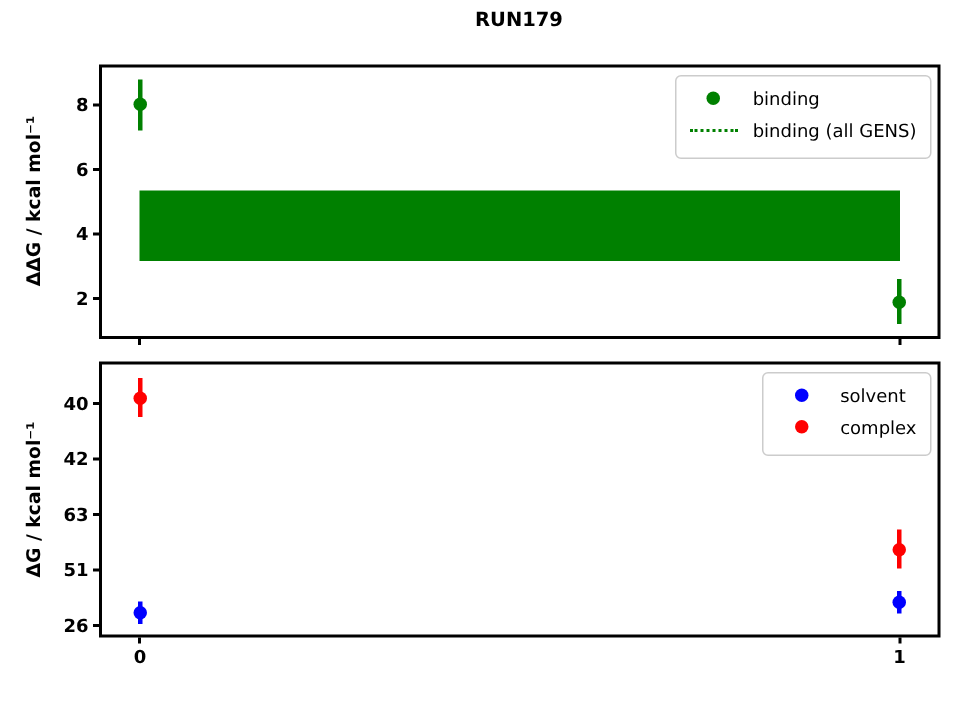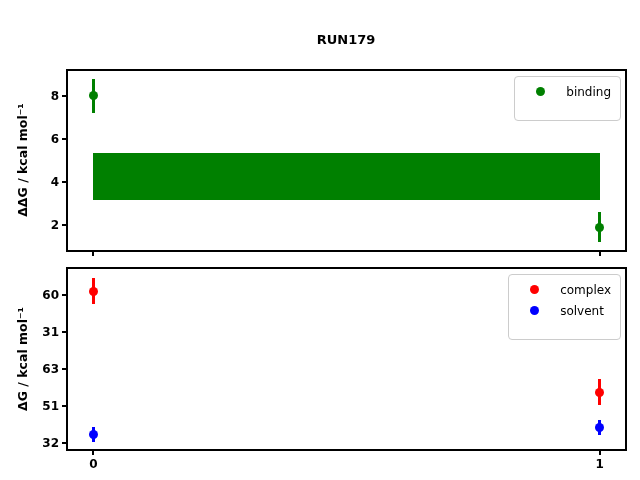--- a/index.html
+++ b/index.html
@@ -1,18 +1,18 @@
 <!DOCTYPE html>
 <html><head>
 <meta charset="utf-8">
 <style>
   html,body{margin:0;padding:0;background:#fff;}
   #figure{
     position:relative;width:640px;height:448px;background:#ffffff;
-    font-family:"DejaVu Sans", sans-serif;color:#000;overflow:hidden;margin-top:26px;
+    font-family:"DejaVu Sans", sans-serif;color:#000;overflow:hidden;
   }
   .fig-title{
     position:absolute;left:346px;top:6px;transform:translateX(-50%);
     font-size:13px;font-weight:bold;white-space:nowrap;
   }
   .axes{position:absolute;border:2px solid #000;background:#fff;}
   #axes-binding{left:66px;top:43px;width:557px;height:179px;}
   #axes-dg{left:66px;top:241px;width:557px;height:180px;}
   .plot-area{position:absolute;left:0;top:0;width:557px;height:100%;}
   .ylabel{
@@ -35,21 +35,21 @@
     font-size:12px;font-weight:bold;line-height:1;
   }
   .xticklabel{
     position:absolute;transform:translateX(-50%);
     font-size:12px;font-weight:bold;line-height:1;
   }
   .legend{
     position:absolute;top:5px;right:4px;z-index:10;
     background:rgba(255,255,255,0.85);
     border:1px solid #cccccc;border-radius:4px;
-    padding:4px 9px 18px 6px;
+    padding:4px 9px 8px 6px;
   }
   .legend-row{display:flex;align-items:center;height:21px;}
   .legend-icon{width:38px;display:flex;justify-content:center;align-items:center;flex:0 0 38px;}
   .legend-dot{width:9px;height:9px;border-radius:50%;display:inline-block;}
   .legend-dotted{width:32px;height:0;border-bottom:2px dotted #008000;display:inline-block;}
   .legend-label{font-size:12px;white-space:nowrap;padding-left:7px;}
 </style>
 </head>
 <body>
 
@@ -77,61 +77,67 @@
         <div class="xtick" style="left: 24.3182px; top: 181px;"></div>
         <div class="xtick" style="left: 530.682px; top: 181px;"></div>
       </div>
     <div class="legend">
       <div class="legend-row">
         <span class="legend-icon">
             <span class="legend-dot" style="background-color: rgb(0, 128, 0);"></span>
           </span>
         <span class="legend-label">binding</span>
       </div>
+      <div class="legend-row">
+        <span class="legend-icon">
+            <span class="legend-dotted" style="border-bottom-color: rgb(0, 128, 0);"></span>
+          </span>
+        <span class="legend-label">binding (all GENS)</span>
+      </div>
     </div>
   </div>
 
   <div class="ylabel" id="ylabel-dg">ΔG / kcal mol⁻¹</div>
 
   <div class="axes" id="axes-dg">
     <div class="plot-area" id="plot-dg">
         <div class="errbar" style="left: 23.8182px; top: 158.193px; height: 14.7844px; background: rgb(0, 0, 255);"></div>
         <div class="dot-marker" style="left: 20.8182px; top: 161.085px; background: rgb(0, 0, 255);"></div>
         <div class="errbar" style="left: 530.182px; top: 150.801px; height: 14.7844px; background: rgb(0, 0, 255);"></div>
         <div class="dot-marker" style="left: 527.182px; top: 153.693px; background: rgb(0, 0, 255);"></div>
         <div class="errbar" style="left: 23.8182px; top: 9.42505px; height: 25.8727px; background: rgb(255, 0, 0);"></div>
         <div class="dot-marker" style="left: 20.8182px; top: 17.8614px; background: rgb(255, 0, 0);"></div>
         <div class="errbar" style="left: 530.182px; top: 110.144px; height: 25.8727px; background: rgb(255, 0, 0);"></div>
         <div class="dot-marker" style="left: 527.182px; top: 118.58px; background: rgb(255, 0, 0);"></div>
         <div class="ytick" style="top: 172.901px;"></div>
-        <div class="yticklabel" style="top: 173.901px;">32</div>
+        <div class="yticklabel" style="top: 173.901px;">26</div>
         <div class="ytick" style="top: 135.94px;"></div>
         <div class="yticklabel" style="top: 136.94px;">51</div>
         <div class="ytick" style="top: 98.9795px;"></div>
         <div class="yticklabel" style="top: 99.9795px;">63</div>
         <div class="ytick" style="top: 62.0185px;"></div>
-        <div class="yticklabel" style="top: 63.0185px;">31</div>
+        <div class="yticklabel" style="top: 63.0185px;">42</div>
         <div class="ytick" style="top: 25.0575px;"></div>
-        <div class="yticklabel" style="top: 26.0575px;">60</div>
+        <div class="yticklabel" style="top: 26.0575px;">40</div>
         <div class="xtick" style="left: 24.3182px; top: 182px;"></div>
         <div class="xticklabel" style="left: 25.3182px; top: 189px;">0</div>
         <div class="xtick" style="left: 530.682px; top: 182px;"></div>
         <div class="xticklabel" style="left: 531.682px; top: 189px;">1</div>
       </div>
     <div class="legend">
       <div class="legend-row">
         <span class="legend-icon">
+            <span class="legend-dot" style="background-color: rgb(0, 0, 255);"></span>
+          </span>
+        <span class="legend-label">solvent</span>
+      </div>
+      <div class="legend-row">
+        <span class="legend-icon">
             <span class="legend-dot" style="background-color: rgb(255, 0, 0);"></span>
           </span>
         <span class="legend-label">complex</span>
-      </div>
-      <div class="legend-row">
-        <span class="legend-icon">
-            <span class="legend-dot" style="background-color: rgb(0, 0, 255);"></span>
-          </span>
-        <span class="legend-label">solvent</span>
       </div>
     </div>
   </div>
 
   <div class="xlabel">GEN</div>
 
 </div>
 
 </body></html>

